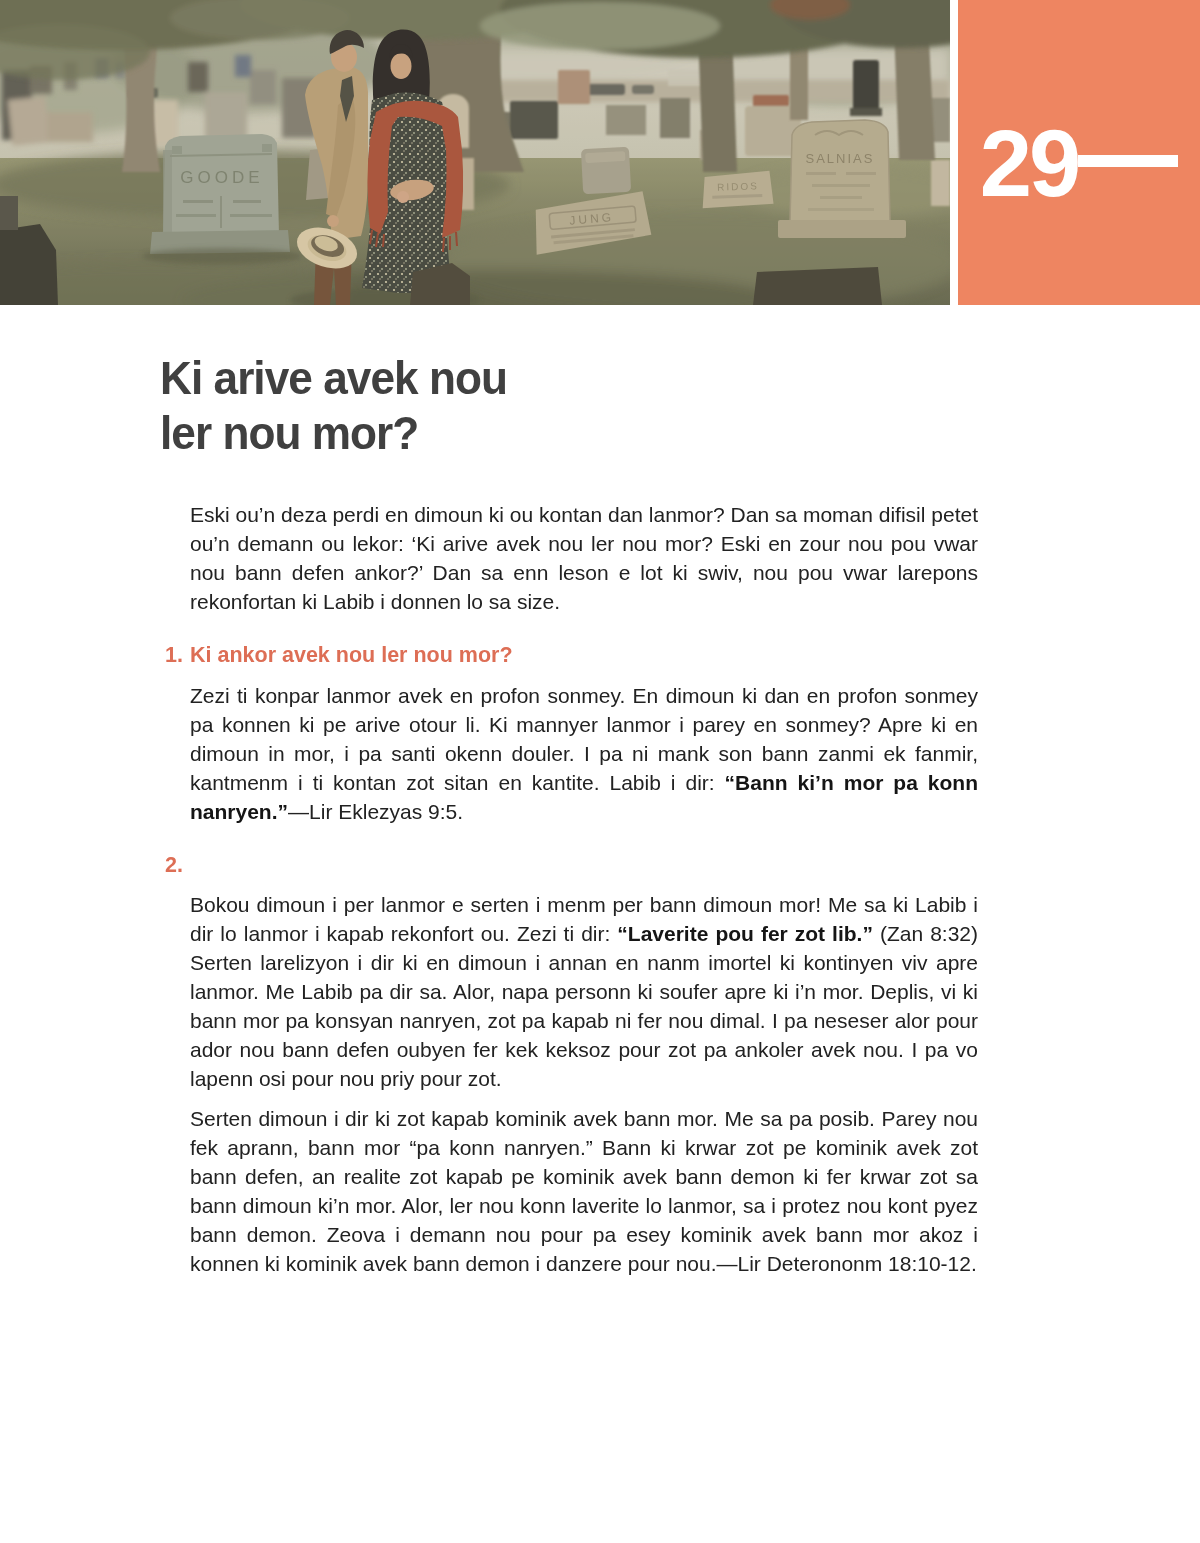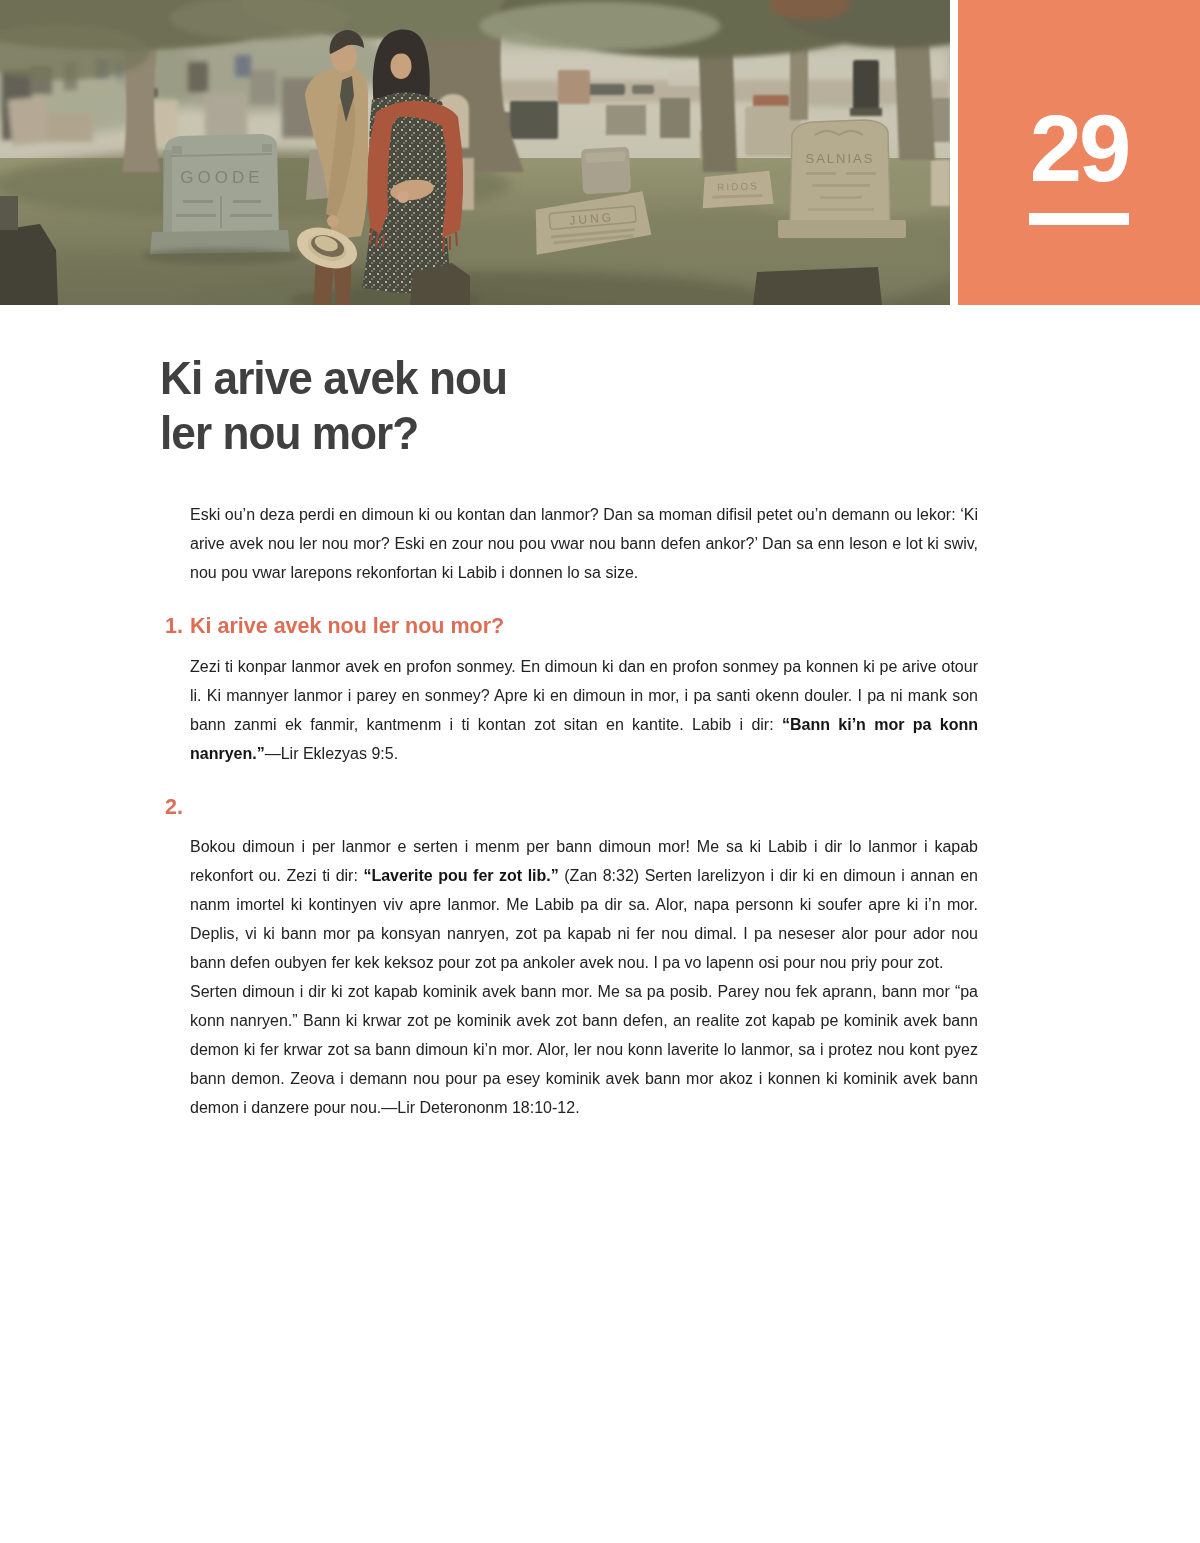--- a/index.html
+++ b/index.html
@@ -5,32 +5,32 @@
   html,body{margin:0;padding:0;}
   body{
     width:1200px;height:1543px;background:#ffffff;
     font-family:"Liberation Sans",sans-serif;color:#1e1e1e;
     position:relative;overflow:hidden;
   }
   .hero{position:relative;width:1200px;height:305px;text-align:center;}
   .photo-wrap{position:absolute;left:0;top:0;width:950px;height:305px;overflow:hidden;}
   .badge{
     position:absolute;left:958px;top:0;width:242px;height:305px;
-    background:#ee8561;display:flex;flex-direction:column;align-items:center;justify-content:center;
+    background:#ee8561;display:flex;flex-direction:row;align-items:center;justify-content:center;
   }
   .badge-num{color:#fff;font-size:94px;font-weight:700;line-height:1;letter-spacing:-3px;margin-top:22px;}
   .badge-bar{width:100px;height:12px;background:#fff;margin-top:17px;}
   .content{padding:0 222px 0 160px;}
   h1{margin:46px 0 0;font-size:46px;line-height:55px;font-weight:700;letter-spacing:-1px;color:#404040;}
   .t-line{display:block;transform:scaleX(.96);transform-origin:0 50%;white-space:nowrap;}
-  .intro,.para{font-size:16px;line-height:29px;text-align:justify;margin:0 0 0 30px;color:#222;}
+  .intro,.para{font-size:21px;line-height:29px;text-align:justify;margin:0 0 0 30px;color:#222;}
   .intro{margin-top:39px;}
   .q{display:flex;align-items:baseline;font-size:21.5px;font-weight:700;color:#dd6e55;margin:27px 0 13px;padding-left:5px;line-height:1.15;}
   .qnum{width:25px;flex:none;}
-  .para{}
+  .para{margin-top:11px;}
   .para strong{font-weight:700;color:#151515;}
   svg text{font-family:"Liberation Sans",sans-serif;}
 </style>
 </head>
 <body>
 
 <div class="page">
 
   <div class="hero">
     <div class="photo-wrap">
@@ -250,21 +250,21 @@
     <h1>
       <span class="t-line">Ki arive avek nou</span>
       <span class="t-line">ler nou mor?</span>
     </h1>
 
     <p class="intro">Eski ou’n deza perdi en dimoun ki ou kontan dan lanmor? Dan sa moman difisil petet ou’n demann ou lekor: ‘Ki arive avek nou ler nou mor? Eski en zour nou pou vwar nou bann defen ankor?’ Dan sa enn leson e lot ki swiv, nou pou vwar larepons rekonfortan ki Labib i donnen lo sa size.</p>
 
     <section>
       <h2 class="q">
         <span class="qnum">1.</span>
-        <span>Ki arive avek nou ler nou mor?</span>
+        <span>Ki ankor avek nou ler nou mor?</span>
       </h2>
       <p class="para"><span>Zezi ti konpar lanmor avek en profon sonmey. En dimoun ki dan en profon sonmey pa konnen ki pe arive otour li. Ki mannyer lanmor i parey en sonmey? Apre ki en dimoun in mor, i pa santi okenn douler. I pa ni mank son bann zanmi ek fanmir, kantmenm i ti kontan zot sitan en kantite. Labib i dir: </span><strong>“Bann ki’n mor pa konn nanryen.”</strong><span>—Lir Eklezyas 9:5.</span></p>
     </section>
 
     <section>
       <h2 class="q">
         <span class="qnum">2.</span>
       </h2>
       <p class="para"><span>Bokou dimoun i per lanmor e serten i menm per bann dimoun mor! Me sa ki Labib i dir lo lanmor i kapab rekonfort ou. Zezi ti dir: </span><strong>“Laverite pou fer zot lib.”</strong><span> (Zan 8:32) Serten larelizyon i dir ki en dimoun i annan en nanm imortel ki kontinyen viv apre lanmor. Me Labib pa dir sa. Alor, napa personn ki soufer apre ki i’n mor. Deplis, vi ki bann mor pa konsyan nanryen, zot pa kapab ni fer nou dimal. I pa neseser alor pour ador nou bann defen oubyen fer kek keksoz pour zot pa ankoler avek nou. I pa vo lapenn osi pour nou priy pour zot.</span></p>
       <p class="para"><span>Serten dimoun i dir ki zot kapab kominik avek bann mor. Me sa pa posib. Parey nou fek aprann, bann mor “pa konn nanryen.” Bann ki krwar zot pe kominik avek zot bann defen, an realite zot kapab pe kominik avek bann demon ki fer krwar zot sa bann dimoun ki’n mor. Alor, ler nou konn laverite lo lanmor, sa i protez nou kont pyez bann demon. Zeova i demann nou pour pa esey kominik avek bann mor akoz i konnen ki kominik avek bann demon i danzere pour nou.—Lir Deterononm 18:10-12.</span></p>

